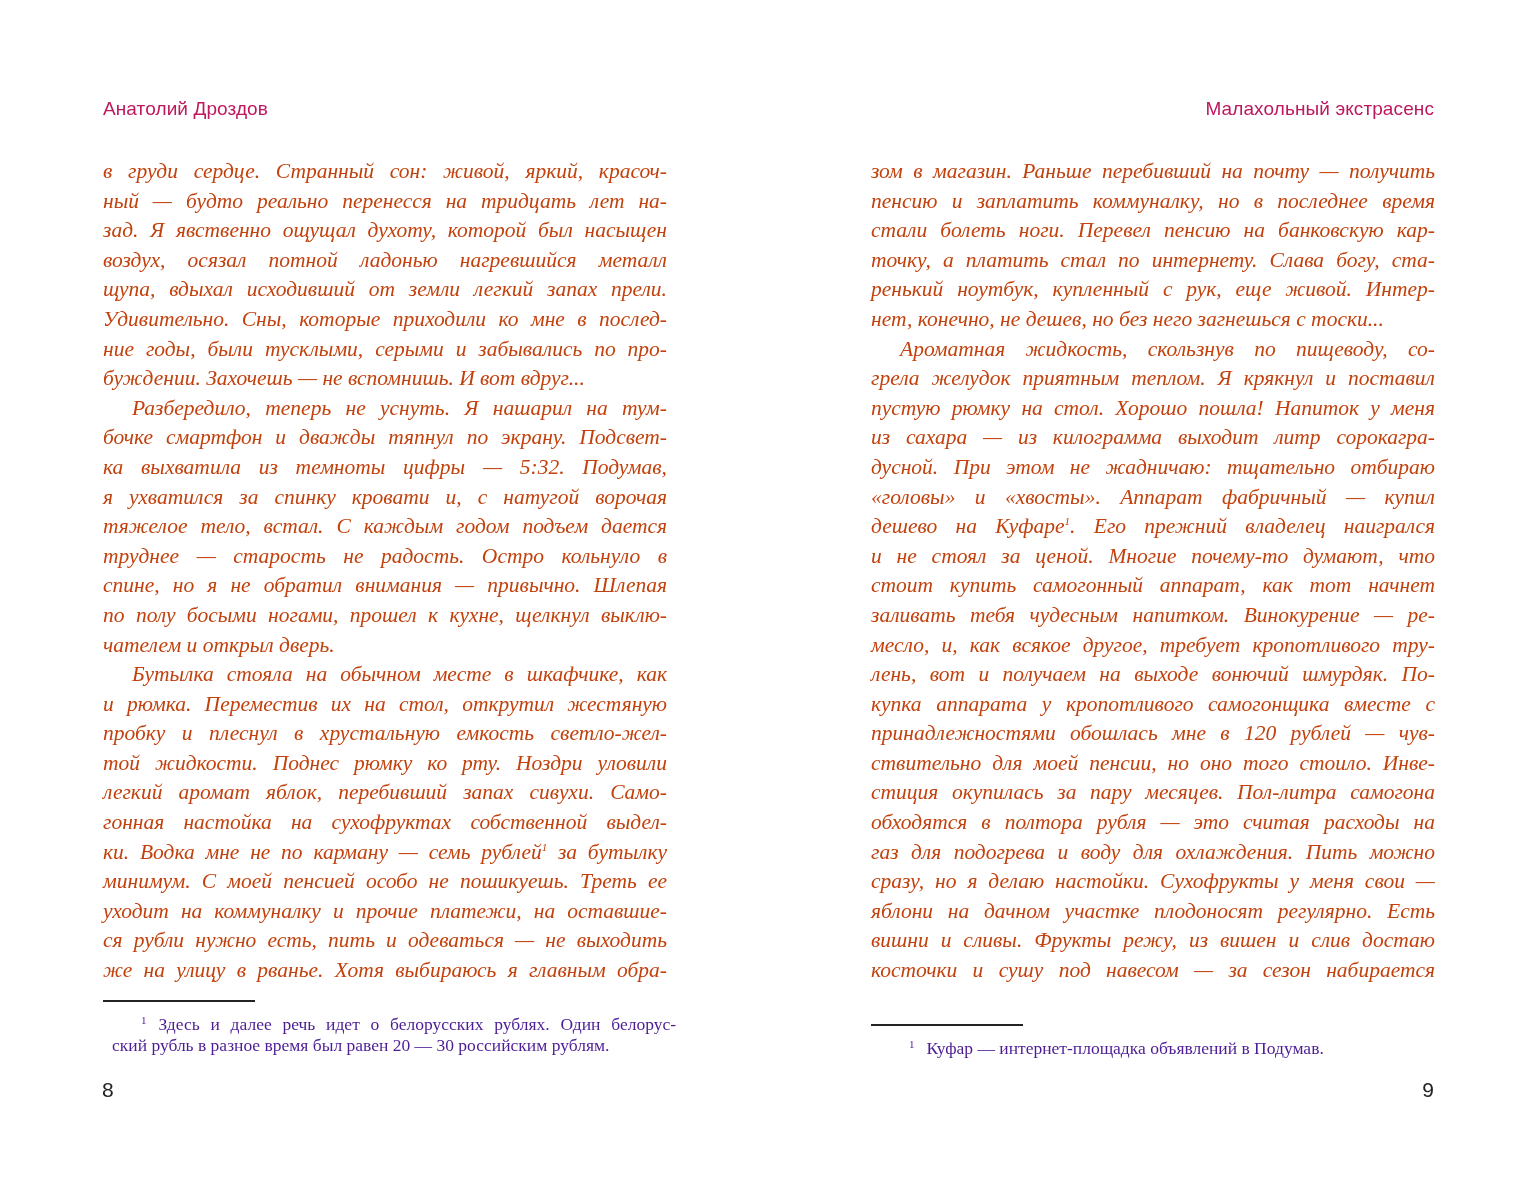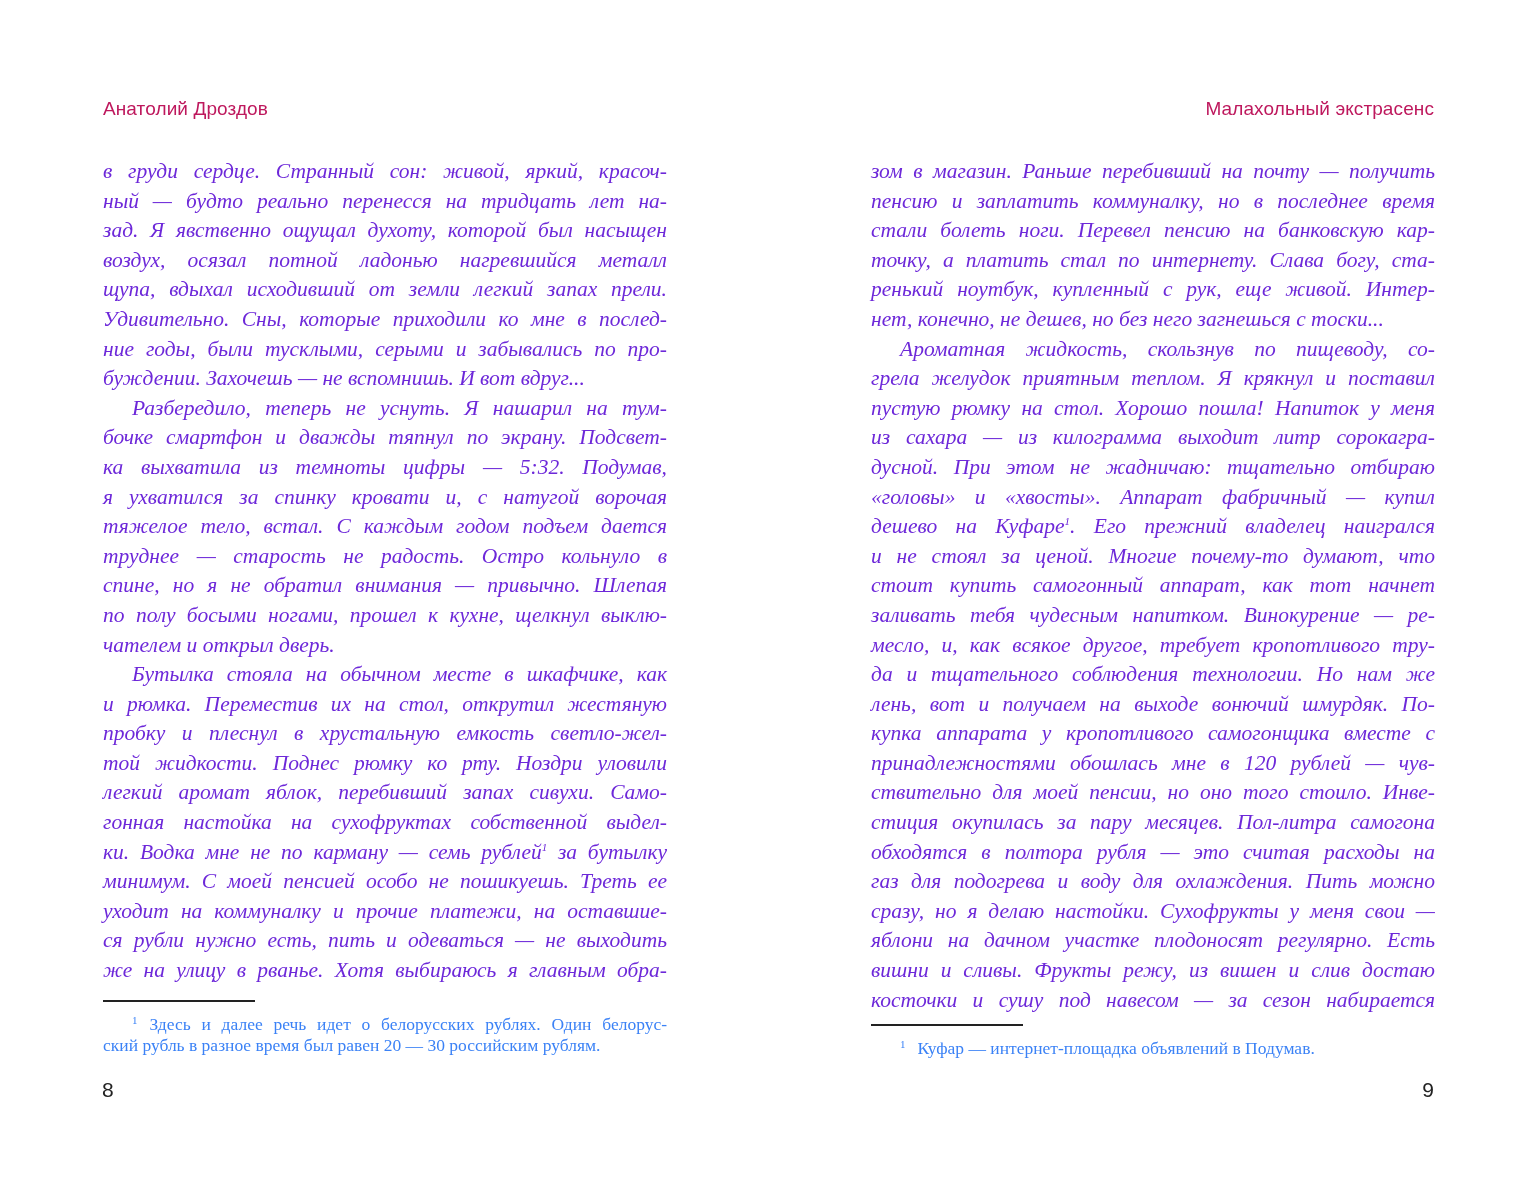--- a/index.html
+++ b/index.html
@@ -13,31 +13,31 @@
       letter-spacing: 0.1px;
     }
     .left .running-head { left: 103px; }
     .right .running-head { right: 102px; text-align: center; }
     .body-text { position: absolute; width: 564px; }
     .left .body-text { left: 103px; top: 157px; }
     .right .body-text { left: 103px; top: 157px; }
     .line {
       font-family: "Liberation Serif", serif; font-style: italic; font-size: 21.5px;
       line-height: 29.6px; height: 29.6px; white-space: nowrap;
-      text-align: justify; text-align-last: justify; color: #6d28d9;
+      text-align: justify; text-align-last: justify; color: #c2410c;
     }
     .line.last { text-align-last: left; }
     .line.indent { padding-left: 29px; }
     sup.fn { font-size: 11px; vertical-align: 8px; line-height: 0; }
     .fn-rule { position: absolute; height: 1.5px; background: #222; width: 152px; }
     .left .fn-rule { left: 103px; top: 1000px; }
     .right .fn-rule { left: 103px; top: 1024px; }
     .footnote {
       position: absolute; width: 564px;
-      font-family: "Liberation Serif", serif; font-size: 17.5px; line-height: 25px; color: #3b82f6;
+      font-family: "Liberation Serif", serif; font-size: 17.5px; line-height: 25px; color: #4c1d95; margin-left: 9px;
     }
     .left .footnote { left: 103px; top: 1008px; }
     .right .footnote { left: 103px; top: 1032px; }
     .footnote .fline { white-space: nowrap; text-align: justify; text-align-last: justify; height: 25px; }
     .footnote .fline.last { text-align-last: left; }
     .footnote .fline.first { padding-left: 29px; }
     .footnote .fnmark { font-size: 11px; vertical-align: 6px; margin-right: 12px; }
     .page-number {
       position: absolute; top: 1078px;
       font-family: "Liberation Sans", sans-serif; font-size: 21px; color: #222;
@@ -101,21 +101,20 @@
     <div class="line">грела желудок приятным теплом. Я крякнул и поставил</div>
     <div class="line">пустую рюмку на стол. Хорошо пошла! Напиток у меня</div>
     <div class="line">из сахара — из килограмма выходит литр сорокагра-</div>
     <div class="line">дусной. При этом не жадничаю: тщательно отбираю</div>
     <div class="line">«головы» и «хвосты». Аппарат фабричный — купил</div>
     <div class="line"><span>дешево на Куфаре</span><sup class="fn">1</sup><span>. Его прежний владелец наигрался</span></div>
     <div class="line">и не стоял за ценой. Многие почему-то думают, что</div>
     <div class="line">стоит купить самогонный аппарат, как тот начнет</div>
     <div class="line">заливать тебя чудесным напитком. Винокурение — ре-</div>
     <div class="line">месло, и, как всякое другое, требует кропотливого тру-</div>
-    <div class="line">да и тщательного соблюдения технологии. Но нам же</div>
     <div class="line">лень, вот и получаем на выходе вонючий шмурдяк. По-</div>
     <div class="line">купка аппарата у кропотливого самогонщика вместе с</div>
     <div class="line">принадлежностями обошлась мне в 120 рублей — чув-</div>
     <div class="line">ствительно для моей пенсии, но оно того стоило. Инве-</div>
     <div class="line">стиция окупилась за пару месяцев. Пол-литра самогона</div>
     <div class="line">обходятся в полтора рубля — это считая расходы на</div>
     <div class="line">газ для подогрева и воду для охлаждения. Пить можно</div>
     <div class="line">сразу, но я делаю настойки. Сухофрукты у меня свои —</div>
     <div class="line">яблони на дачном участке плодоносят регулярно. Есть</div>
     <div class="line">вишни и сливы. Фрукты режу, из вишен и слив достаю</div>

